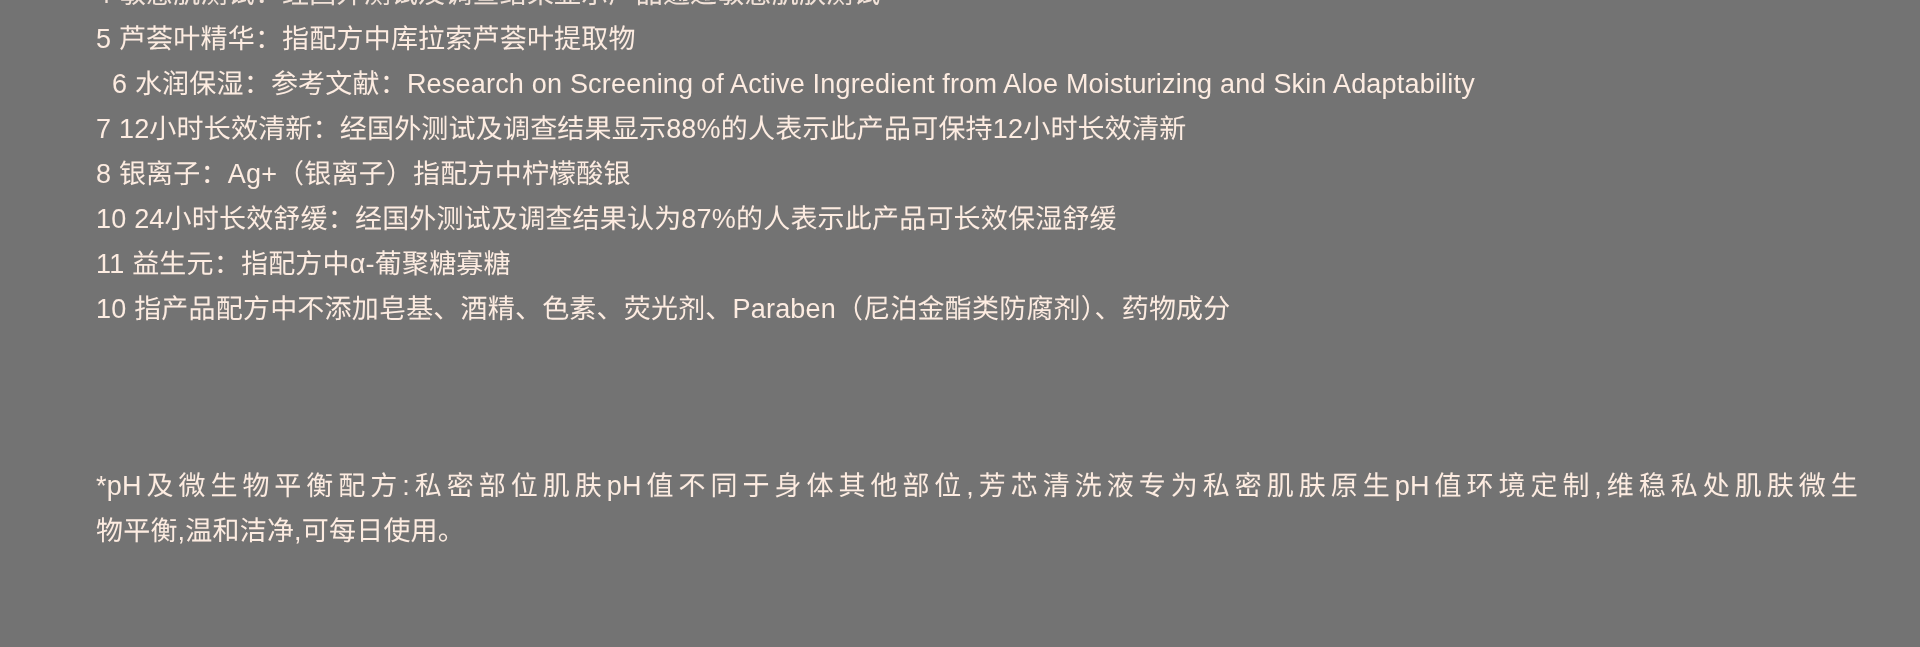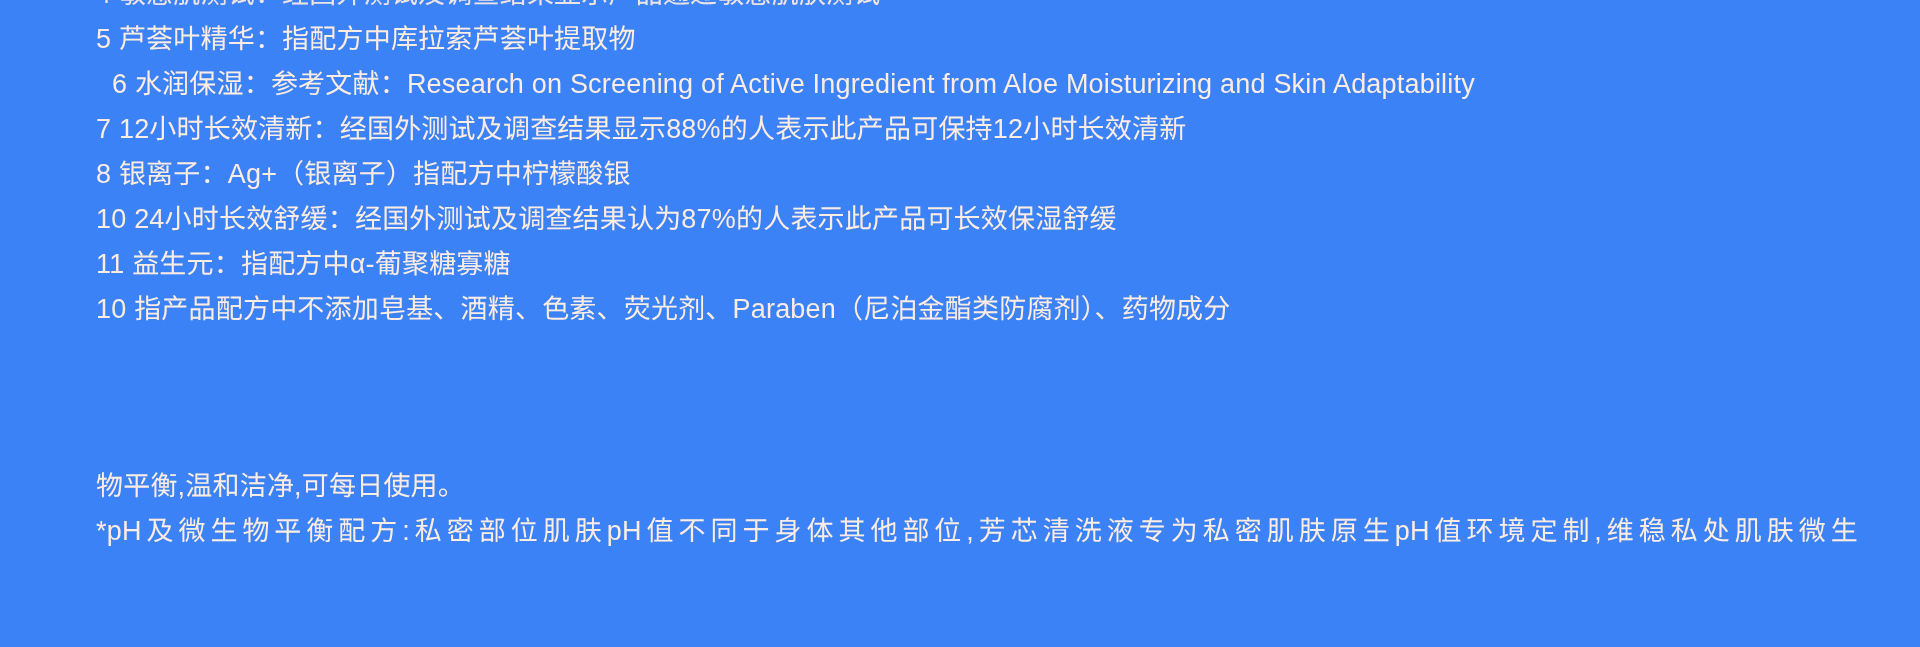--- a/index.html
+++ b/index.html
@@ -75,31 +75,31 @@
     white-space: normal;
   }
   .note-paragraph .note-line.line-2 {
     text-align: left;
     white-space: nowrap;
   }
 </style>
 </head>
 <body>
 
-<div class="page" style="background: #3b82f6;">
+<div class="page" style="background: #737373;">
 
   <ul class="footnote-list">
     <li class="footnote-item is-clipped" style="color: rgb(253, 236, 225);">4 敏感肌测试：经国外测试及调查结果显示产品通过敏感肌肤测试</li>
     <li class="footnote-item" style="color: rgb(253, 236, 225);">5 芦荟叶精华：指配方中库拉索芦荟叶提取物</li>
     <li class="footnote-item" style="color: rgb(253, 236, 225); margin-left: 16px;">6 水润保湿：参考文献：Research on Screening of Active Ingredient from Aloe Moisturizing and Skin Adaptability</li>
     <li class="footnote-item" style="color: rgb(253, 236, 225);">7 12小时长效清新：经国外测试及调查结果显示88%的人表示此产品可保持12小时长效清新</li>
     <li class="footnote-item" style="color: rgb(253, 236, 225);">8 银离子：Ag+（银离子）指配方中柠檬酸银</li>
     <li class="footnote-item" style="color: rgb(253, 236, 225);">10 24小时长效舒缓：经国外测试及调查结果认为87%的人表示此产品可长效保湿舒缓</li>
     <li class="footnote-item" style="color: rgb(253, 236, 225);">11 益生元：指配方中α-葡聚糖寡糖</li>
     <li class="footnote-item" style="color: rgb(253, 236, 225);">10 指产品配方中不添加皂基、酒精、色素、荧光剂、Paraben（尼泊金酯类防腐剂）、药物成分</li>
   </ul>
 
   <p class="note-paragraph" style="color: rgb(253, 236, 225);">
+    <span class="note-line line-1">*pH及微生物平衡配方:私密部位肌肤pH值不同于身体其他部位,芳芯清洗液专为私密肌肤原生pH值环境定制,维稳私处肌肤微生</span>
     <span class="note-line line-2">物平衡,温和洁净,可每日使用。</span>
-    <span class="note-line line-1">*pH及微生物平衡配方:私密部位肌肤pH值不同于身体其他部位,芳芯清洗液专为私密肌肤原生pH值环境定制,维稳私处肌肤微生</span>
   </p>
 
 </div>
 
 </body></html>

